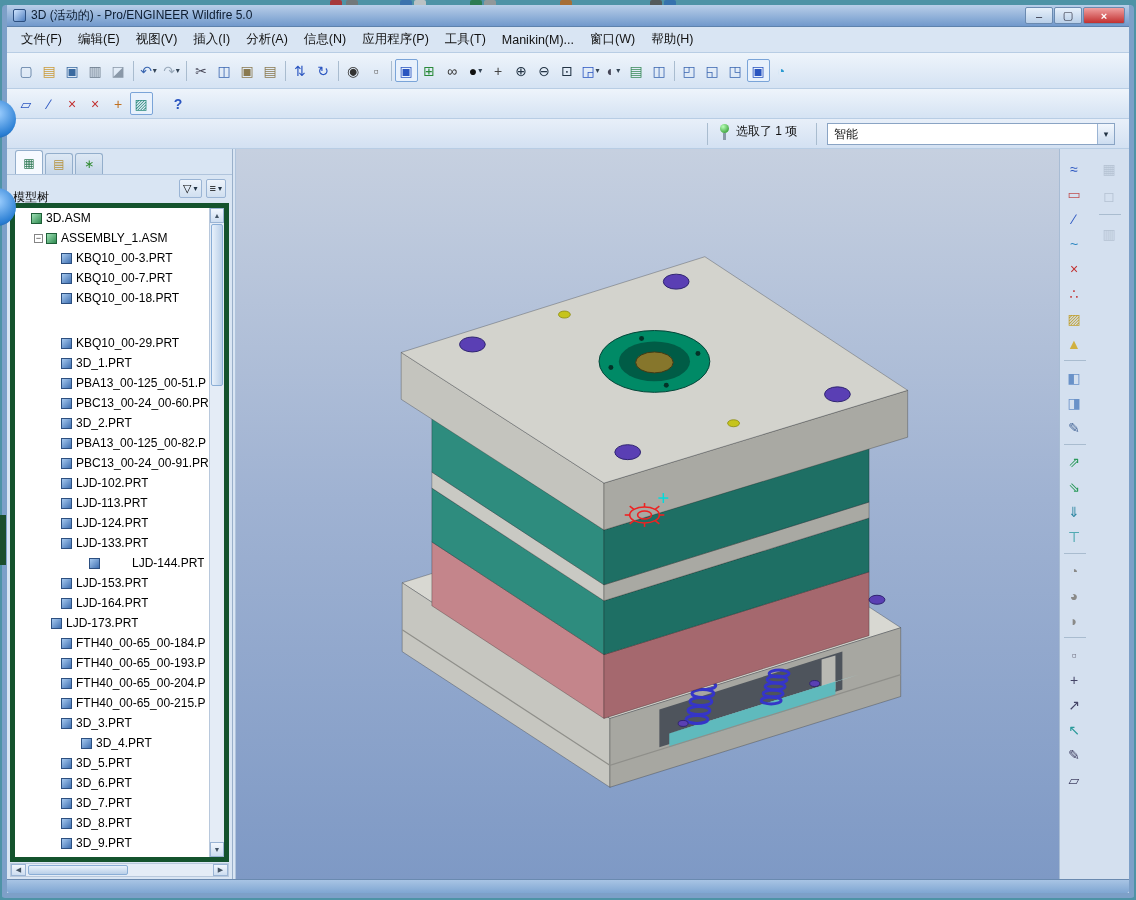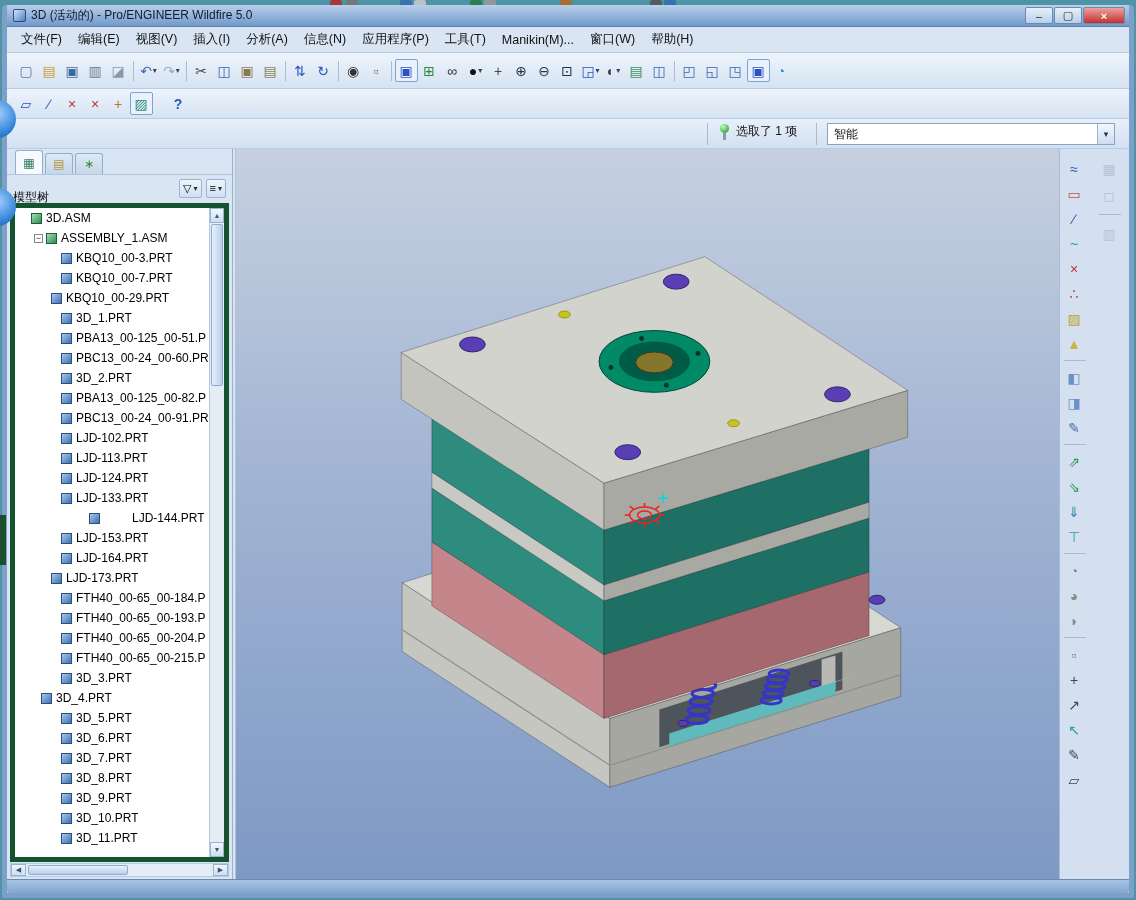--- a/index.html
+++ b/index.html
@@ -405,93 +405,98 @@
             <div class="trow" style="padding-left: 34px;">
               <span class="texp"></span>
               <span class="ticon prt"></span>
               <span class="tlabel">KBQ10_00-3.PRT</span>
             </div>
             <div class="trow" style="padding-left: 34px;">
               <span class="texp"></span>
               <span class="ticon prt"></span>
               <span class="tlabel">KBQ10_00-7.PRT</span>
             </div>
+            <div class="trow" style="padding-left: 34px;">
+              <span class="texp"></span>
+              <span class="ticon prt"></span>
+              <span class="tlabel">KBQ10_00-18.PRT</span>
+            </div>
+            <div class="trow" style="padding-left: 34px; margin-top: 25px;">
+              <span class="texp"></span>
+              <span class="ticon prt"></span>
+              <span class="tlabel">KBQ10_00-29.PRT</span>
+            </div>
+            <div class="trow" style="padding-left: 34px;">
+              <span class="texp"></span>
+              <span class="ticon prt"></span>
+              <span class="tlabel">3D_1.PRT</span>
+            </div>
+            <div class="trow" style="padding-left: 34px;">
+              <span class="texp"></span>
+              <span class="ticon prt"></span>
+              <span class="tlabel">PBA13_00-125_00-51.P</span>
+            </div>
+            <div class="trow" style="padding-left: 34px;">
+              <span class="texp"></span>
+              <span class="ticon prt"></span>
+              <span class="tlabel">PBC13_00-24_00-60.PR</span>
+            </div>
+            <div class="trow" style="padding-left: 34px;">
+              <span class="texp"></span>
+              <span class="ticon prt"></span>
+              <span class="tlabel">3D_2.PRT</span>
+            </div>
+            <div class="trow" style="padding-left: 34px;">
+              <span class="texp"></span>
+              <span class="ticon prt"></span>
+              <span class="tlabel">PBA13_00-125_00-82.P</span>
+            </div>
+            <div class="trow" style="padding-left: 34px;">
+              <span class="texp"></span>
+              <span class="ticon prt"></span>
+              <span class="tlabel">PBC13_00-24_00-91.PR</span>
+            </div>
+            <div class="trow" style="padding-left: 34px;">
+              <span class="texp"></span>
+              <span class="ticon prt"></span>
+              <span class="tlabel">LJD-102.PRT</span>
+            </div>
+            <div class="trow" style="padding-left: 34px;">
+              <span class="texp"></span>
+              <span class="ticon prt"></span>
+              <span class="tlabel">LJD-113.PRT</span>
+            </div>
+            <div class="trow" style="padding-left: 34px;">
+              <span class="texp"></span>
+              <span class="ticon prt"></span>
+              <span class="tlabel">LJD-124.PRT</span>
+            </div>
+            <div class="trow" style="padding-left: 34px;">
+              <span class="texp"></span>
+              <span class="ticon prt"></span>
+              <span class="tlabel">LJD-133.PRT</span>
+            </div>
+            <div class="trow" style="padding-left: 34px; gap: 28px;">
+              <span class="texp"></span>
+              <span class="ticon prt"></span>
+              <span class="tlabel">LJD-144.PRT</span>
+            </div>
+            <div class="trow" style="padding-left: 34px;">
+              <span class="texp"></span>
+              <span class="ticon prt"></span>
+              <span class="tlabel">LJD-153.PRT</span>
+            </div>
+            <div class="trow" style="padding-left: 34px;">
+              <span class="texp"></span>
+              <span class="ticon prt"></span>
+              <span class="tlabel">LJD-164.PRT</span>
+            </div>
             <div class="trow" style="padding-left: 24px;">
               <span class="texp"></span>
               <span class="ticon prt"></span>
-              <span class="tlabel">KBQ10_00-29.PRT</span>
-            </div>
-            <div class="trow" style="padding-left: 34px;">
-              <span class="texp"></span>
-              <span class="ticon prt"></span>
-              <span class="tlabel">3D_1.PRT</span>
-            </div>
-            <div class="trow" style="padding-left: 34px;">
-              <span class="texp"></span>
-              <span class="ticon prt"></span>
-              <span class="tlabel">PBA13_00-125_00-51.P</span>
-            </div>
-            <div class="trow" style="padding-left: 34px;">
-              <span class="texp"></span>
-              <span class="ticon prt"></span>
-              <span class="tlabel">PBC13_00-24_00-60.PR</span>
-            </div>
-            <div class="trow" style="padding-left: 34px;">
-              <span class="texp"></span>
-              <span class="ticon prt"></span>
-              <span class="tlabel">3D_2.PRT</span>
-            </div>
-            <div class="trow" style="padding-left: 34px;">
-              <span class="texp"></span>
-              <span class="ticon prt"></span>
-              <span class="tlabel">PBA13_00-125_00-82.P</span>
-            </div>
-            <div class="trow" style="padding-left: 34px;">
-              <span class="texp"></span>
-              <span class="ticon prt"></span>
-              <span class="tlabel">PBC13_00-24_00-91.PR</span>
-            </div>
-            <div class="trow" style="padding-left: 34px;">
-              <span class="texp"></span>
-              <span class="ticon prt"></span>
-              <span class="tlabel">LJD-102.PRT</span>
-            </div>
-            <div class="trow" style="padding-left: 34px;">
-              <span class="texp"></span>
-              <span class="ticon prt"></span>
-              <span class="tlabel">LJD-113.PRT</span>
-            </div>
-            <div class="trow" style="padding-left: 34px;">
-              <span class="texp"></span>
-              <span class="ticon prt"></span>
-              <span class="tlabel">LJD-124.PRT</span>
-            </div>
-            <div class="trow" style="padding-left: 34px;">
-              <span class="texp"></span>
-              <span class="ticon prt"></span>
-              <span class="tlabel">LJD-133.PRT</span>
-            </div>
-            <div class="trow" style="padding-left: 34px; gap: 28px;">
-              <span class="texp"></span>
-              <span class="ticon prt"></span>
-              <span class="tlabel">LJD-144.PRT</span>
-            </div>
-            <div class="trow" style="padding-left: 34px;">
-              <span class="texp"></span>
-              <span class="ticon prt"></span>
-              <span class="tlabel">LJD-153.PRT</span>
-            </div>
-            <div class="trow" style="padding-left: 34px;">
-              <span class="texp"></span>
-              <span class="ticon prt"></span>
-              <span class="tlabel">LJD-164.PRT</span>
-            </div>
-            <div class="trow" style="padding-left: 24px;">
-              <span class="texp"></span>
-              <span class="ticon prt"></span>
               <span class="tlabel">LJD-173.PRT</span>
             </div>
             <div class="trow" style="padding-left: 34px;">
               <span class="texp"></span>
               <span class="ticon prt"></span>
               <span class="tlabel">FTH40_00-65_00-184.P</span>
             </div>
             <div class="trow" style="padding-left: 34px;">
               <span class="texp"></span>
               <span class="ticon prt"></span>
@@ -505,21 +510,21 @@
             <div class="trow" style="padding-left: 34px;">
               <span class="texp"></span>
               <span class="ticon prt"></span>
               <span class="tlabel">FTH40_00-65_00-215.P</span>
             </div>
             <div class="trow" style="padding-left: 34px;">
               <span class="texp"></span>
               <span class="ticon prt"></span>
               <span class="tlabel">3D_3.PRT</span>
             </div>
-            <div class="trow" style="padding-left: 14px; text-align: right;">
+            <div class="trow" style="padding-left: 54px; text-align: right;">
               <span class="texp"></span>
               <span class="ticon prt"></span>
               <span class="tlabel">3D_4.PRT</span>
             </div>
             <div class="trow" style="padding-left: 34px;">
               <span class="texp"></span>
               <span class="ticon prt"></span>
               <span class="tlabel">3D_5.PRT</span>
             </div>
             <div class="trow" style="padding-left: 34px;">

